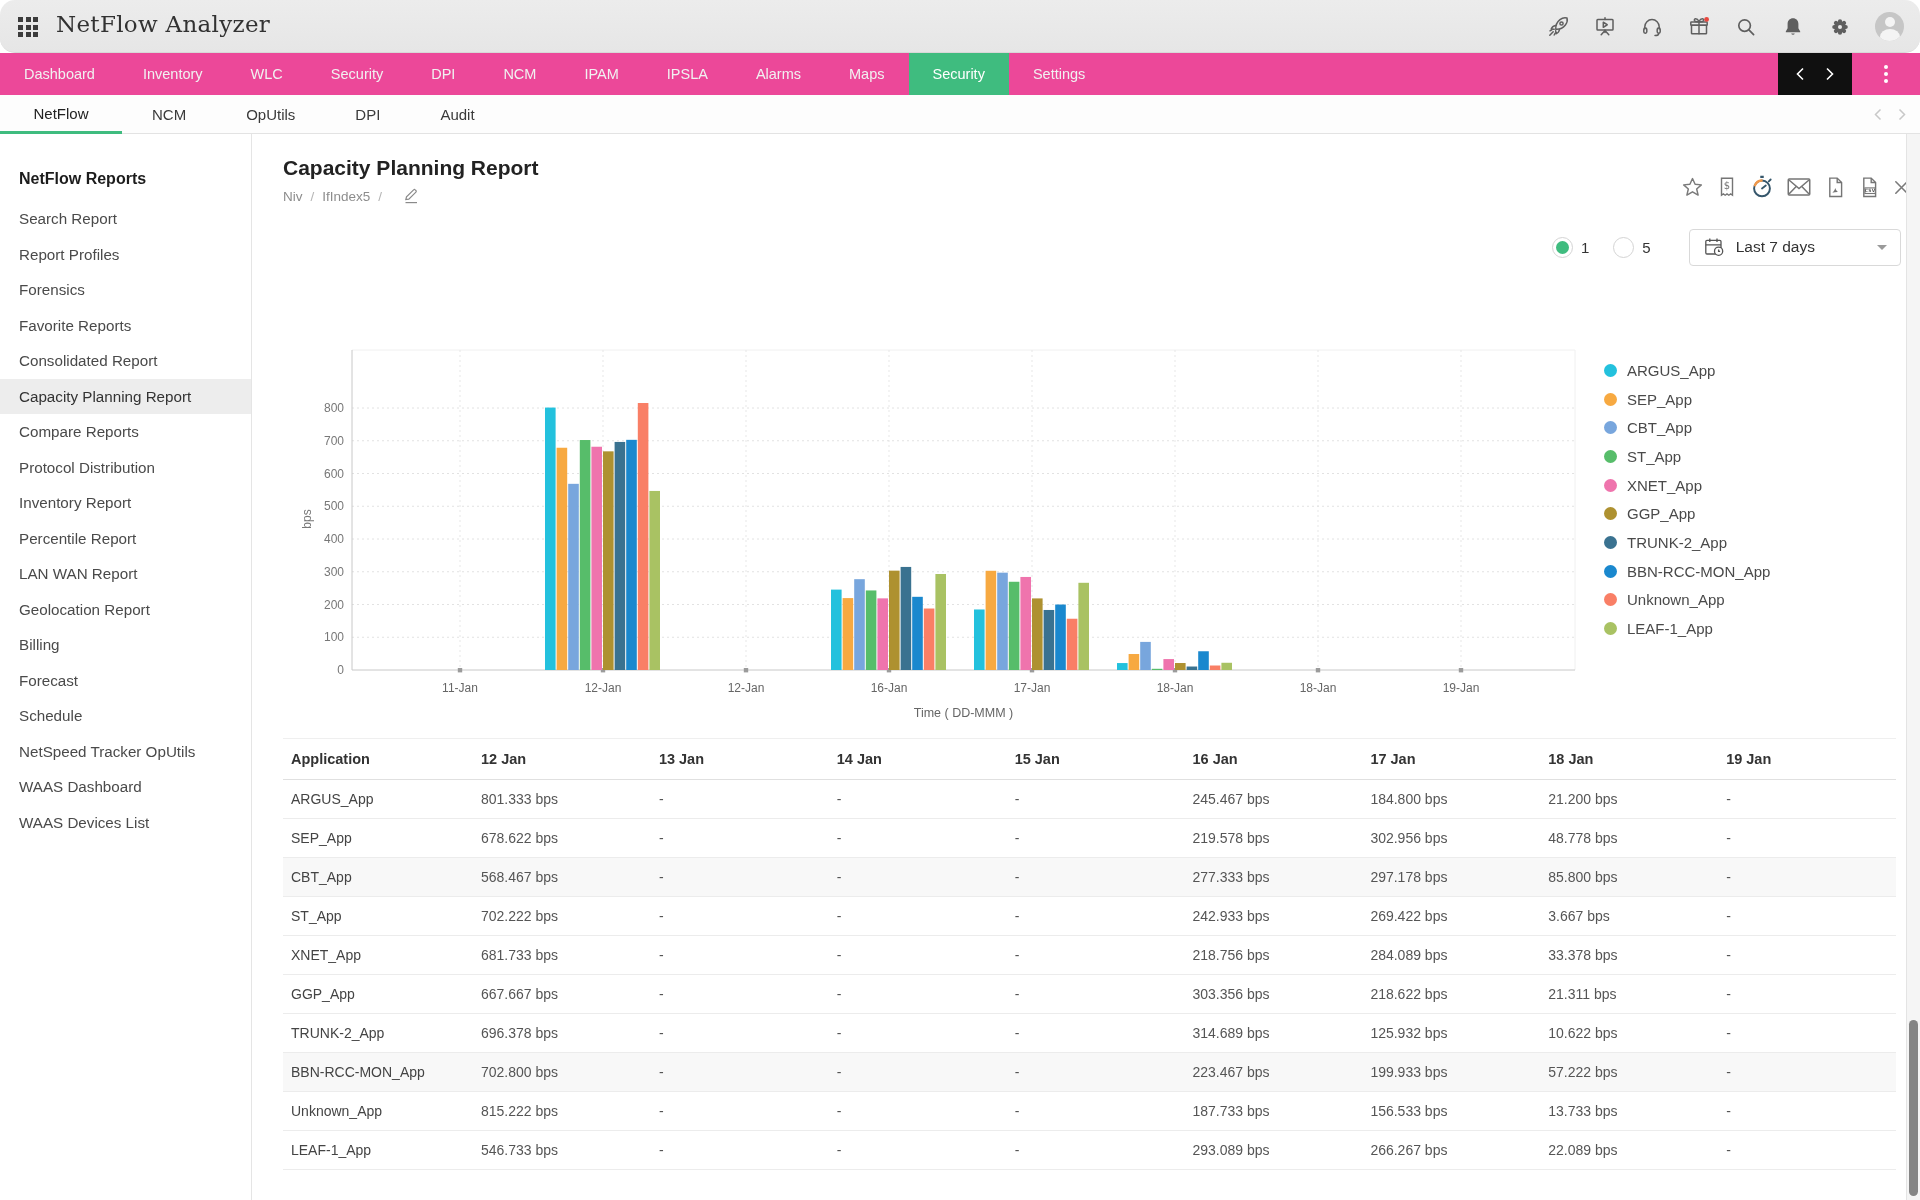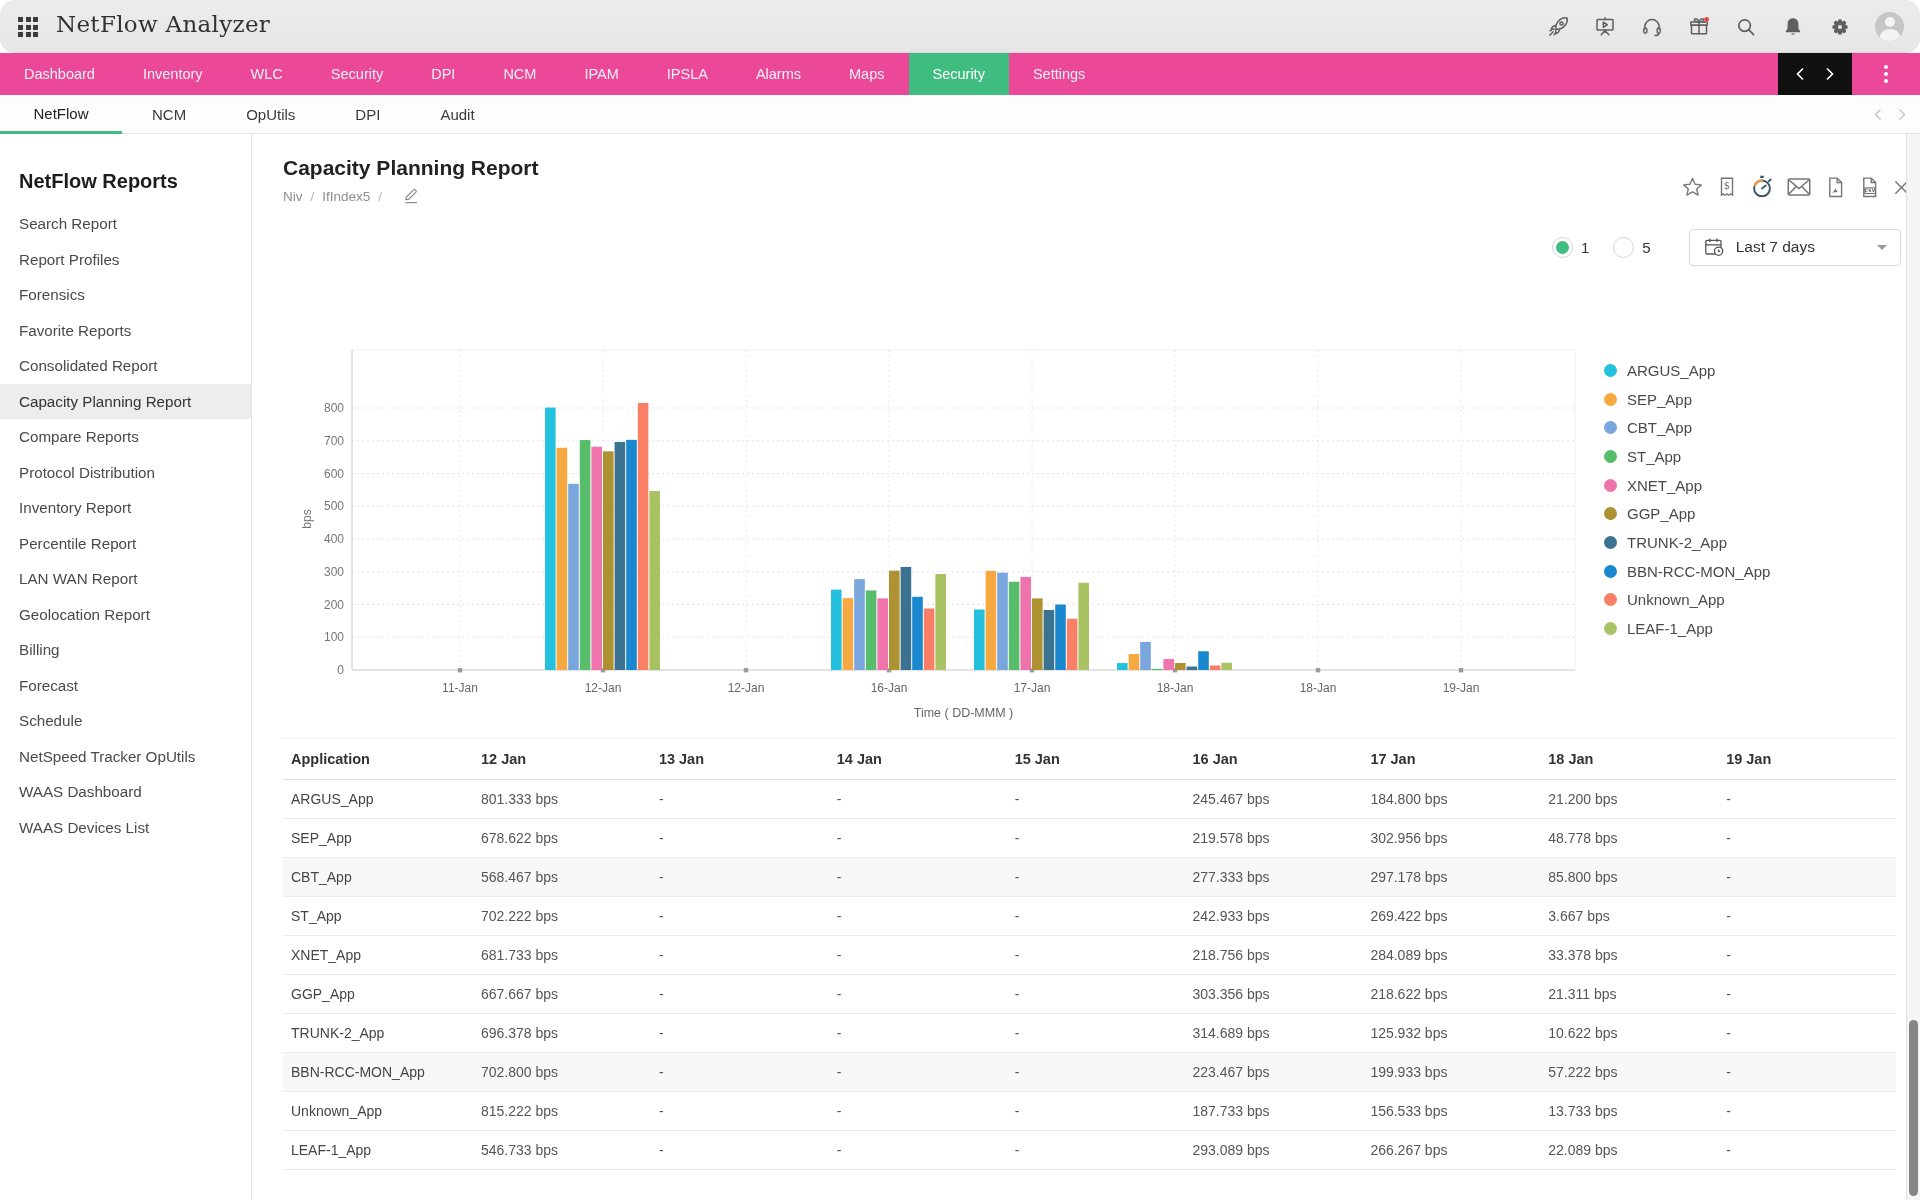--- a/index.html
+++ b/index.html
@@ -40,21 +40,21 @@
     background:#fdfdfd; border-bottom:1px solid #e3e3e3; display:flex; }
   .subnav-item { display:flex; align-items:center; justify-content:center; padding:0 30px;
     font-size:15px; color:#3a3a3a; cursor:pointer; height:39px; }
   .subnav-item.active { width:122px; padding:16px; border-bottom:3px solid #3fbc7f; color:#222; }
   .subnav-pager { position:absolute; right:14px; top:0; height:39px; display:flex;
     align-items:center; gap:16px; }
 
   
   .sidebar { position:absolute; left:0; top:134px; width:252px; height:1066px;
     background:#fff; border-right:1px solid #e5e5e5; }
-  .sidebar-title { margin:36px 0 0 19px; font-size:20px; font-weight:700; color:#1c1c1c; }
+  .sidebar-title { margin:36px 0 0 19px; font-size:16px; font-weight:700; color:#1c1c1c; }
   .side-list { list-style:none; margin-top:13px; }
   .side-item { height:35.5px; line-height:35.5px; padding-left:19px; font-size:15.2px;
     color:#4a4a4a; cursor:pointer; white-space:nowrap; }
   .side-item.active { background:#ededed; color:#333; }
 
   
   .content { position:absolute; left:252px; top:134px; width:1668px; height:1066px; background:#fff; }
   .page-title { position:absolute; left:31px; top:22px; font-size:21px; font-weight:700; color:#222; }
   .breadcrumb { position:absolute; left:31px; top:54px; display:flex; align-items:flex-end; gap:22px;
     font-size:13.5px; color:#8d8d8d; }

